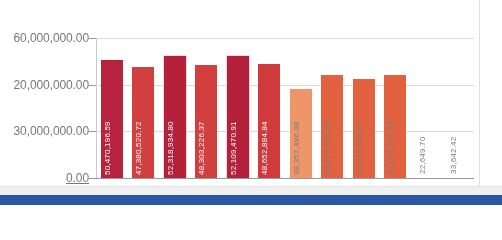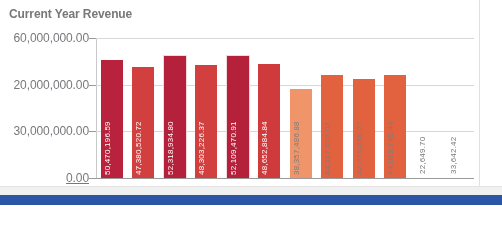--- a/index.html
+++ b/index.html
@@ -183,21 +183,20 @@
     background: #2a56a5;
   }
 </style>
 </head>
 <body>
 
 <div id="app-root">
 
   <div id="chart-panel">
 
-    <div id="chart-title">Current Year Revenue</div>
 
     <div id="y-tick-labels">
         <div class="y-tick-label" style="top: 140px; text-decoration: underline;">0.00</div>
         <div class="y-tick-label" style="top: 93.3333px;">30,000,000.00</div>
         <div class="y-tick-label" style="top: 46.6667px;">20,000,000.00</div>
         <div class="y-tick-label" style="top: 0px;">60,000,000.00</div>
       </div>
 
     <div id="y-axis-line"></div>
 

